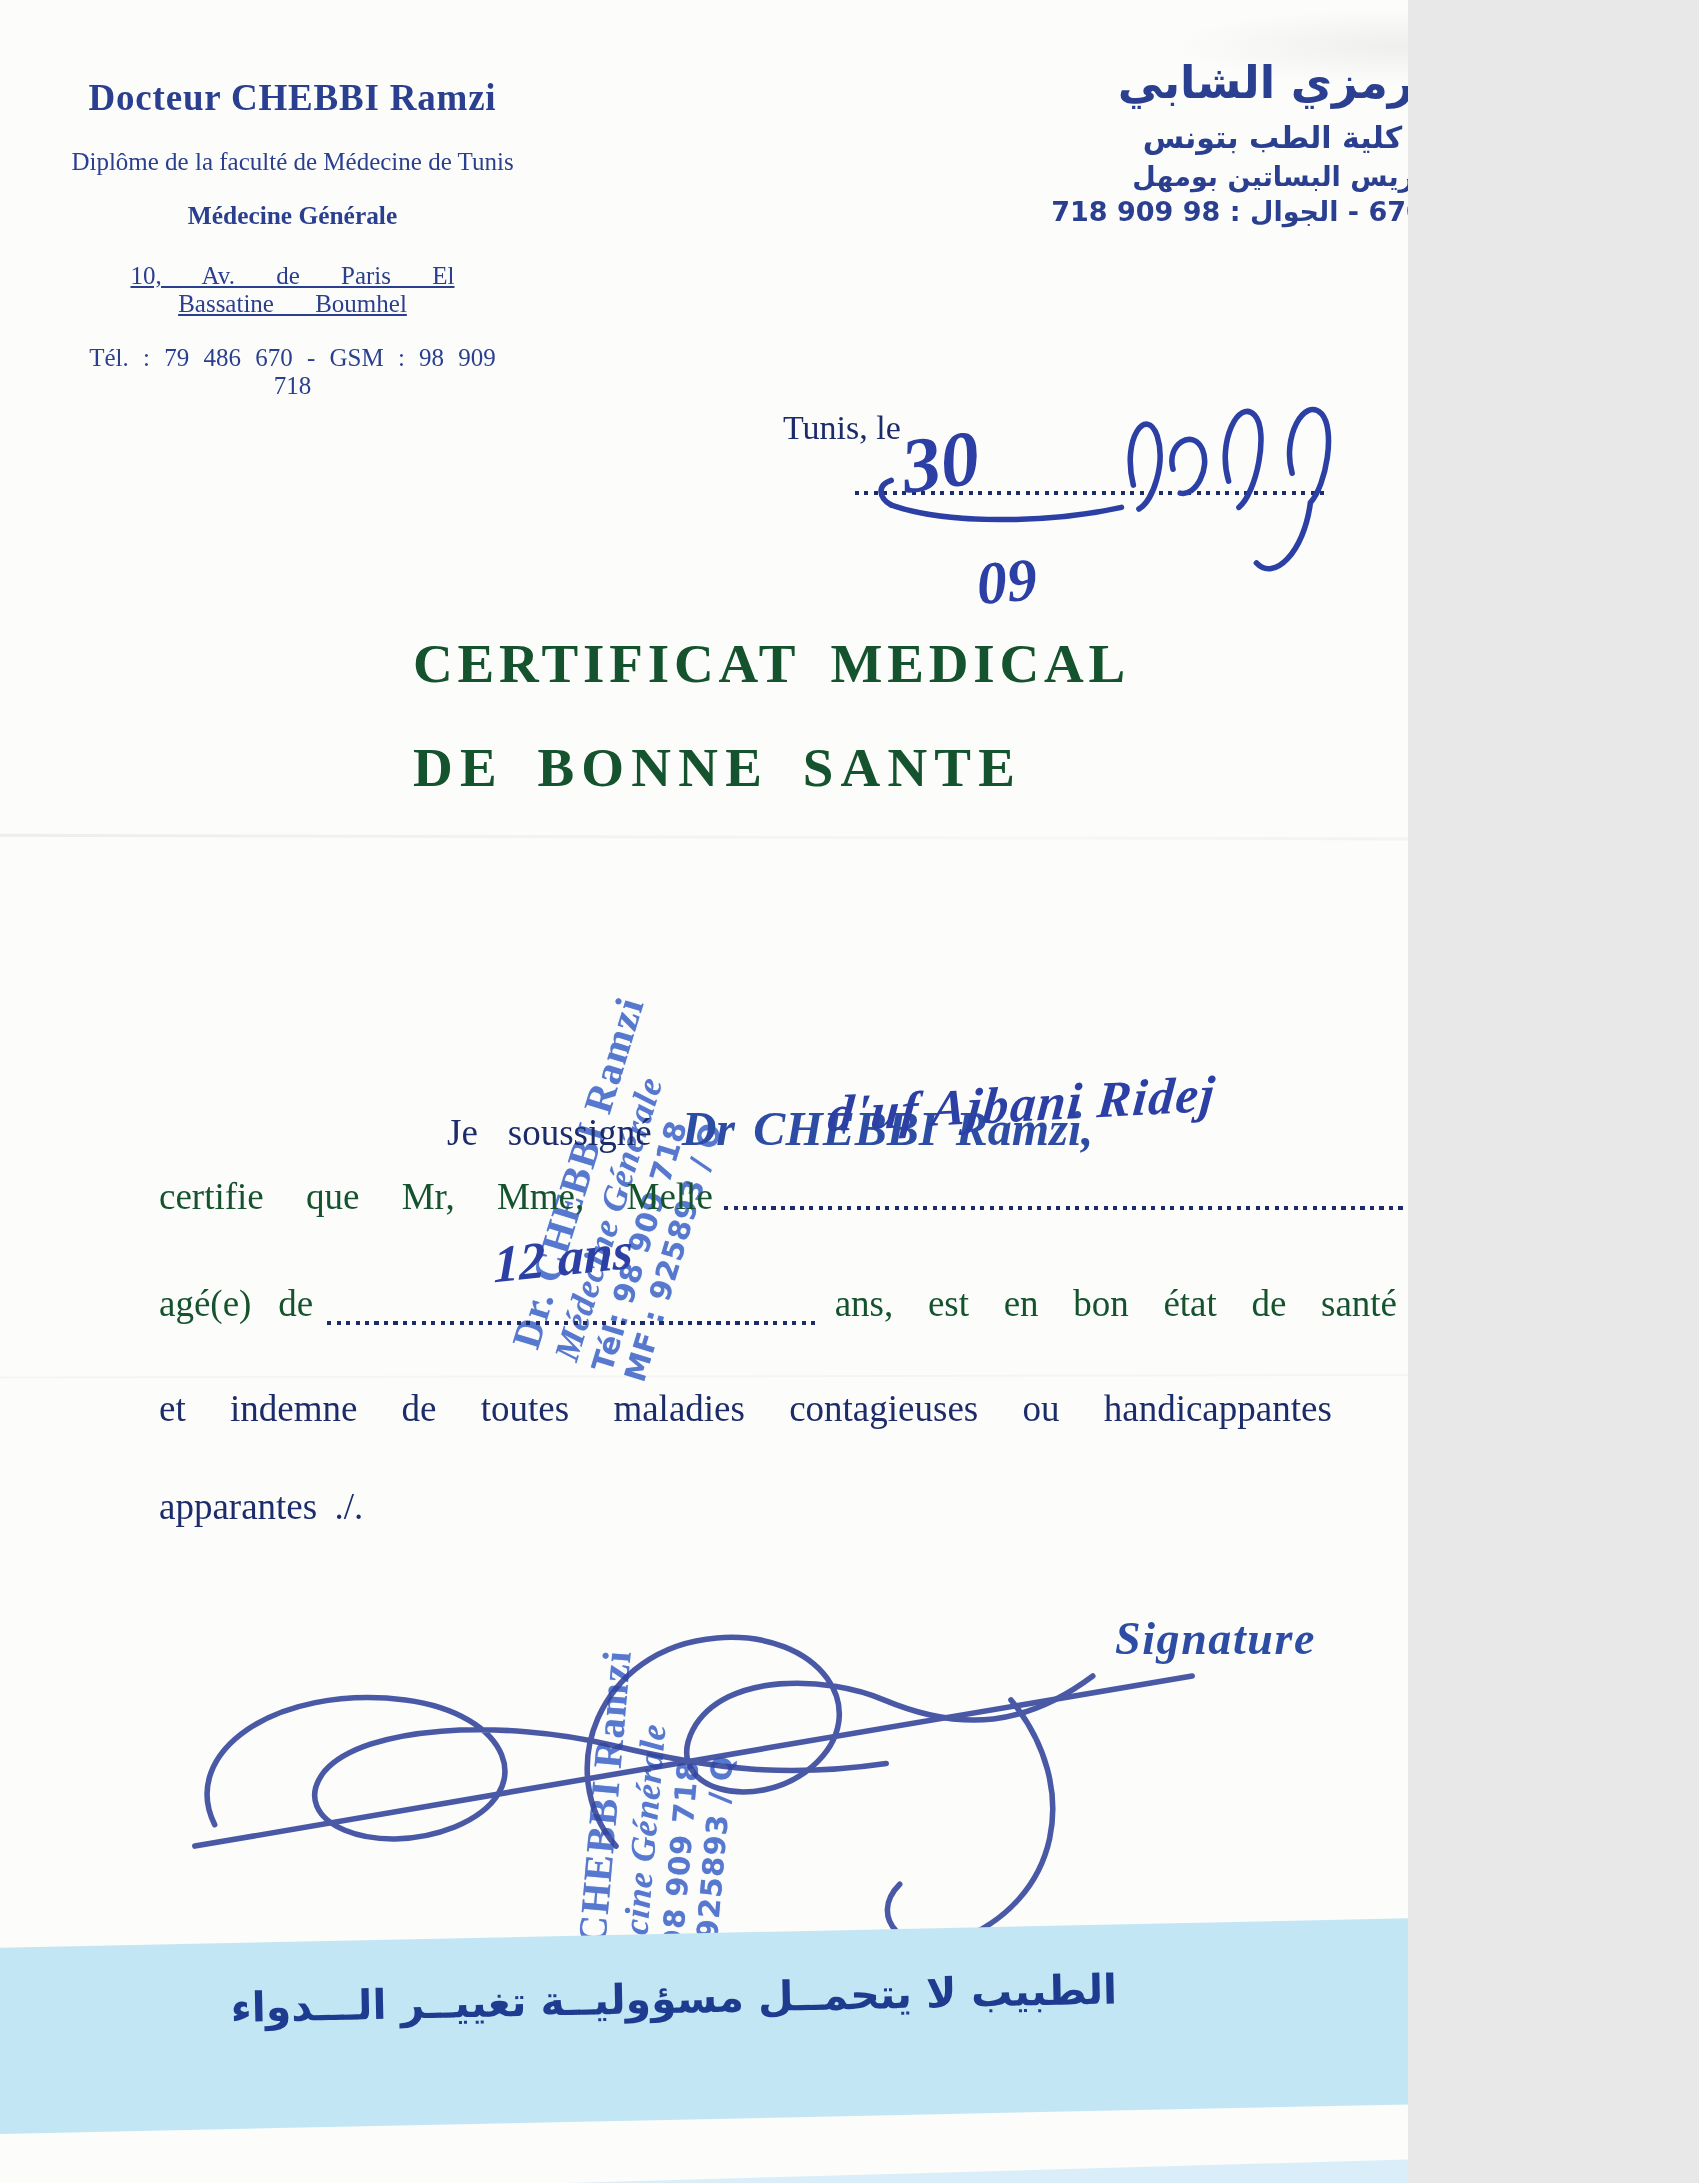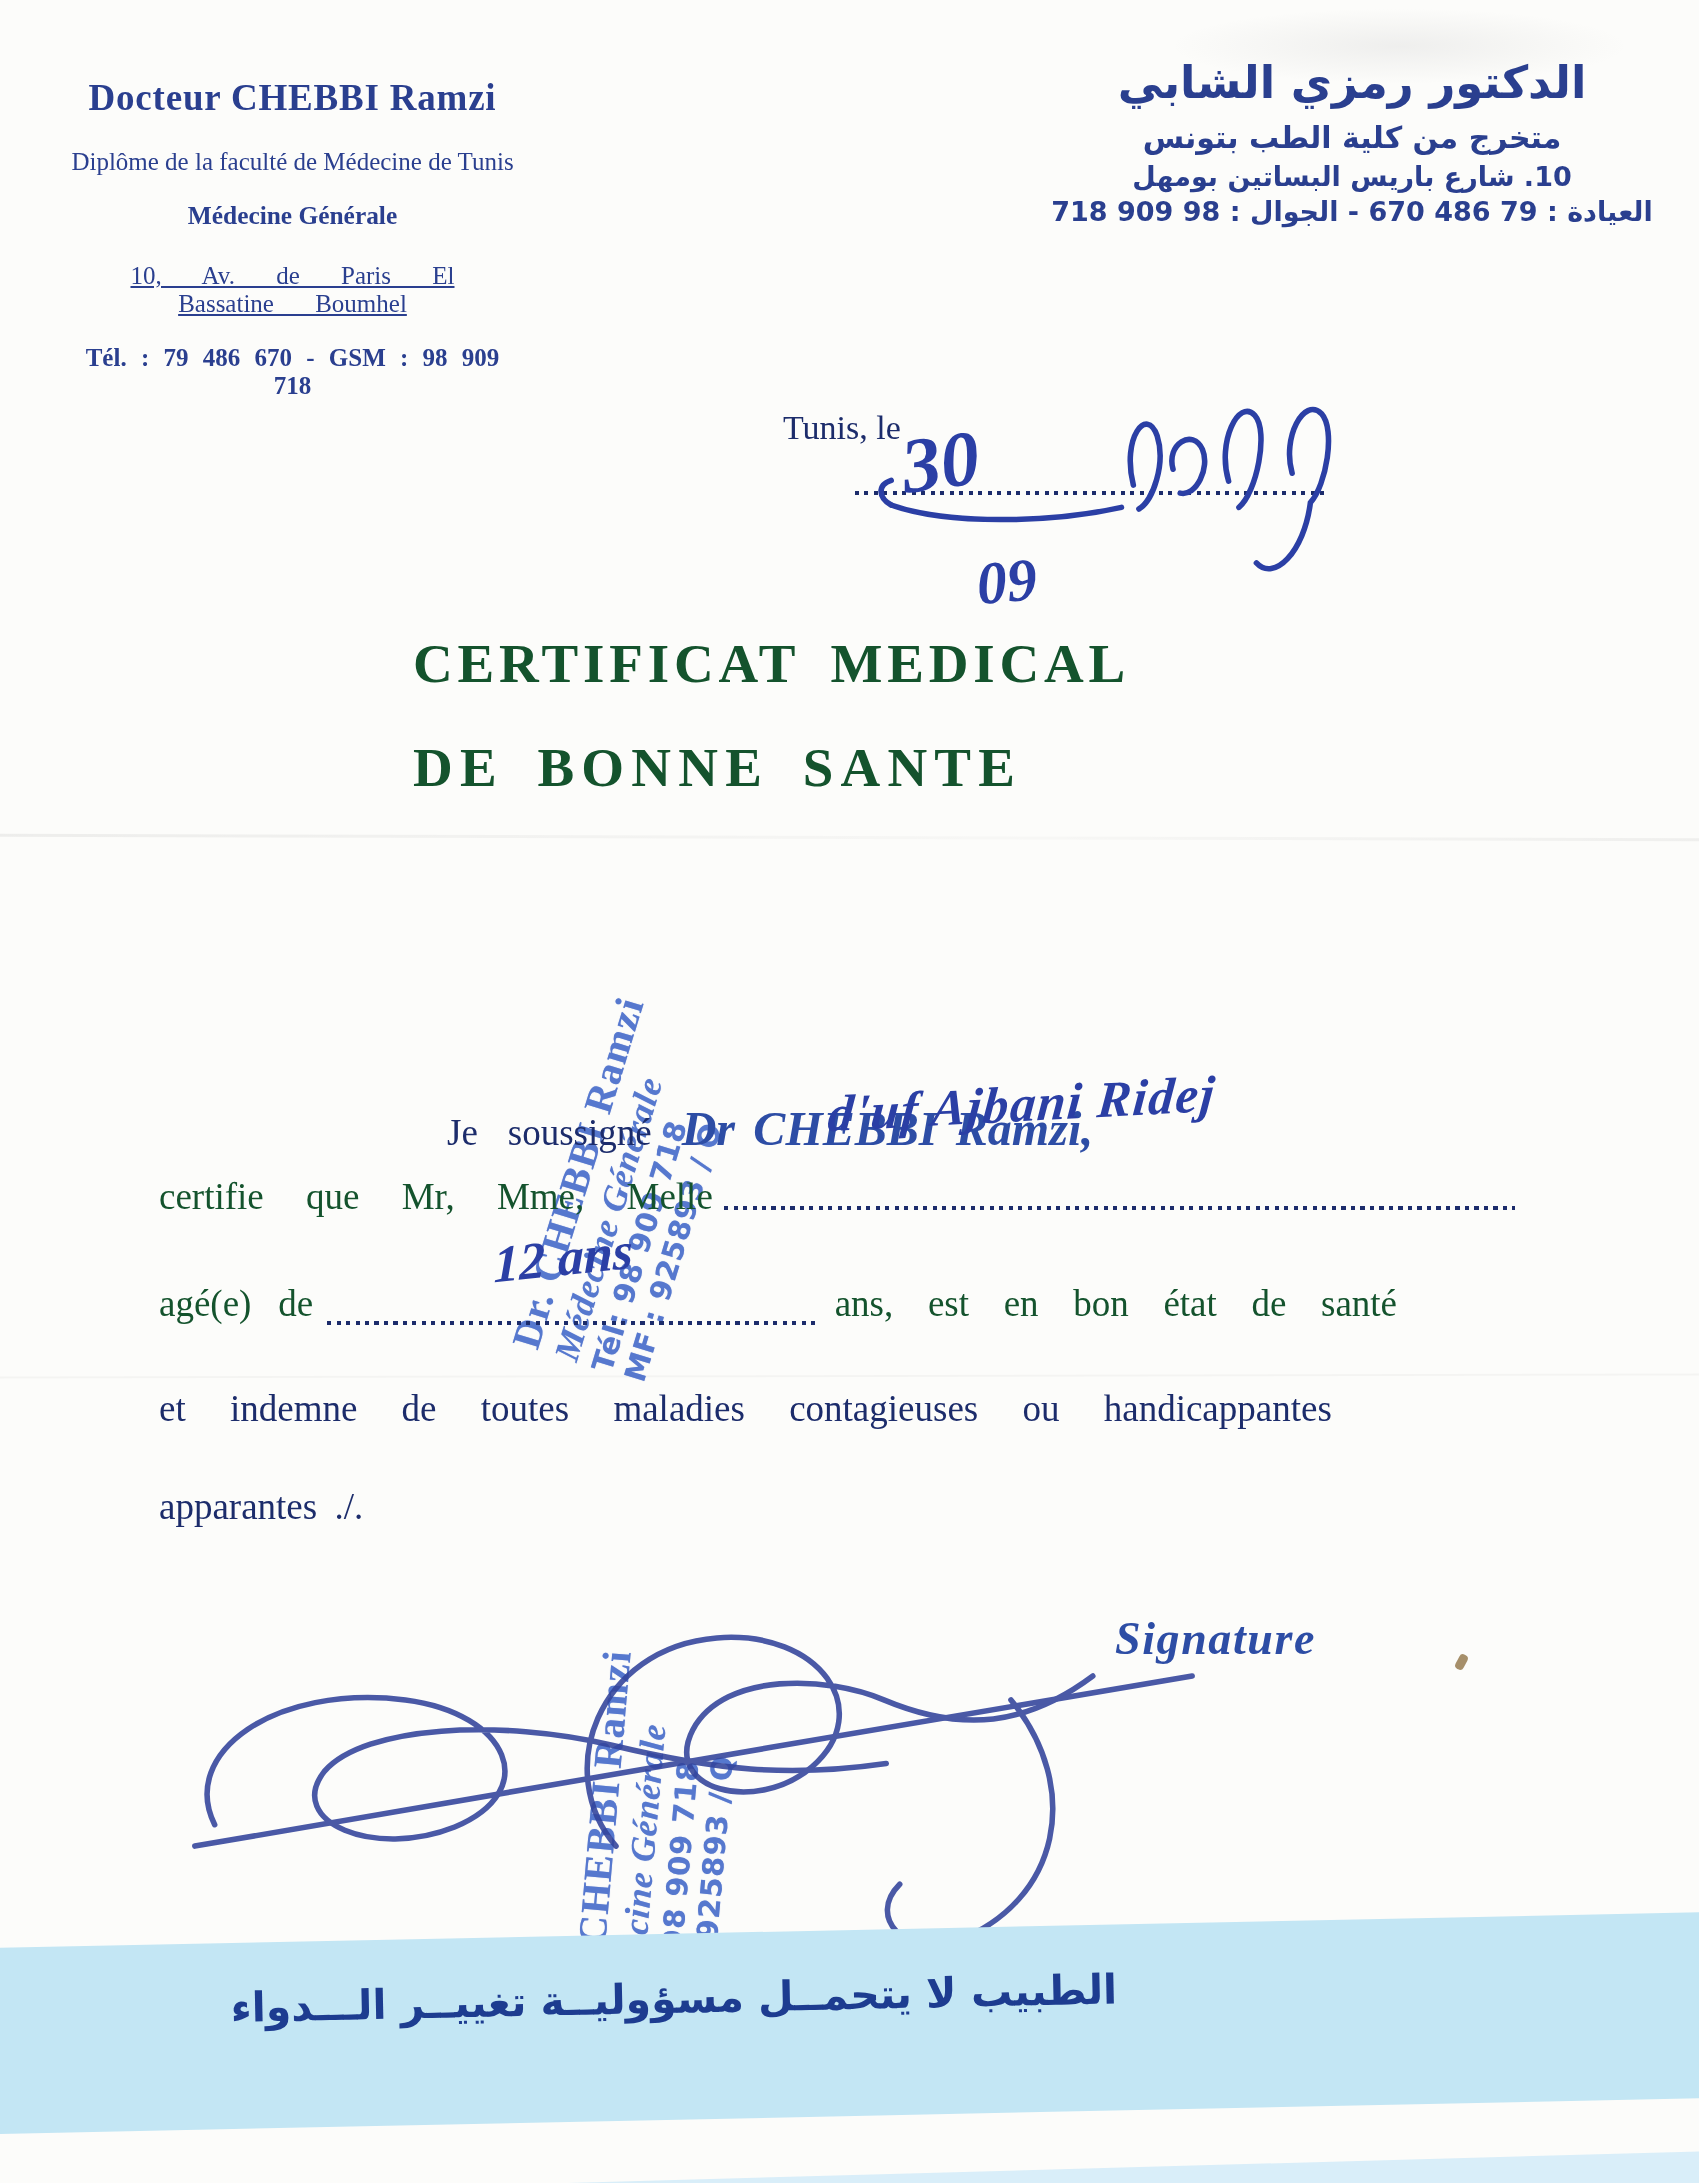--- a/index.html
+++ b/index.html
@@ -1,28 +1,28 @@
 <!DOCTYPE html>
 <html style="font-size:12.7px"><head>
 <meta charset="utf-8">
 <style>
   html,body{margin:0;padding:0;background:#e8e8e8;}
-  #page{position:relative;width:1699px;height:2183px;background:#fcfcfa;overflow:hidden;
+  #page{position:relative;width:1408px;height:2183px;background:#fcfcfa;overflow:hidden;
         font-family:"Liberation Serif", serif;}
   
   .smudge{position:absolute;pointer-events:none;}
   .crease{position:absolute;left:0;width:1699px;pointer-events:none;}
 
   
   .hdr-left{position:absolute;left:70px;top:76px;width:445px;text-align:center;color:#2a3f8f;}
   .hdr-left .l1{font-size:37px;font-weight:bold;letter-spacing:0.8px;margin-bottom:29px;}
   .hdr-left .l2{font-size:25px;margin-bottom:25.4px;}
   .hdr-left .l3{font-size:25.4px;font-weight:bold;margin-bottom:32px;}
   .hdr-left .l4{font-size:25px;margin-bottom:25.4px;text-decoration:underline;}
-  .hdr-left .l5{font-size:25px;font-weight:bold;}
+  .hdr-left .l5{font-size:25px;}
 
   .hdr-right{position:absolute;left:1034px;top:56px;width:636px;text-align:center;direction:rtl;
              color:#2a3f8f;font-family:"DejaVu Sans", sans-serif;}
   .hdr-right .a1{font-size:45px;font-weight:bold;margin-bottom:11px;}
   .hdr-right .a2{font-size:30px;font-weight:bold;margin-bottom:6.4px;}
   .hdr-right .a3{font-size:35px;font-weight:bold;margin-bottom:8px;}
   .hdr-right .a4{font-size:27px;font-weight:bold;margin-bottom:3.2px;}
   .hdr-right .a5{font-size:27px;font-weight:bold;}
 
   

